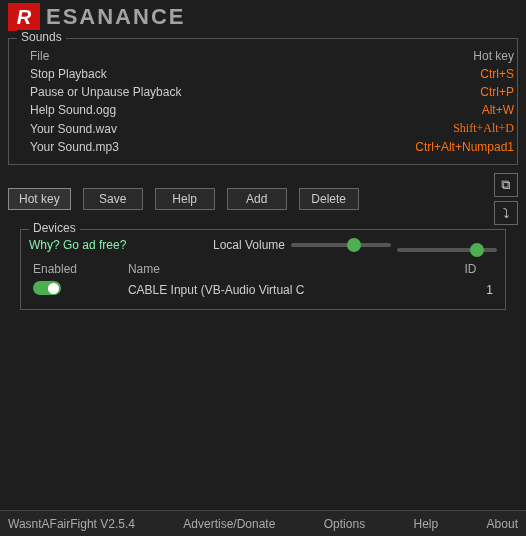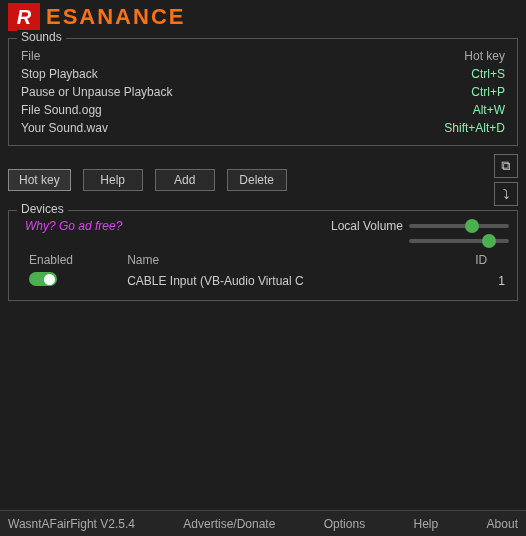--- a/index.html
+++ b/index.html
@@ -33,21 +33,21 @@
       font-weight: bold;
       font-size: 20px;
       width: 32px;
       height: 28px;
       display: flex;
       align-items: center;
       justify-content: center;
       font-style: italic;
     }
     #logo-text {
-      color: #f97316;
+      color: #a3a3a3;
       font-size: 22px;
       font-weight: bold;
       letter-spacing: 2px;
     }
     #titlebar-right {
       display: flex;
       align-items: center;
       gap: 6px;
     }
     #search-input-box {
@@ -95,35 +95,36 @@
       background: #1e1e1e;
       padding: 0 4px;
       font-size: 12px;
       color: #ccc;
     }
 
     #sounds-table {
       width: 100%;
       border-collapse: collapse;
       margin-top: 4px;
+      margin-left: 9px;
     }
     #sounds-table th {
       color: #aaa;
       font-weight: normal;
       font-size: 12px;
       padding: 2px 4px;
       text-align: left;
     }
     #sounds-table th:last-child { text-align: right; }
     #sounds-table td {
       padding: 2px 4px;
       font-size: 12px;
       color: #ccc;
     }
-    #sounds-table td:last-child { text-align: right; color: #86efac; }
+    #sounds-table td:last-child { text-align: right; color: #f97316; }
 
     
     #toolbar {
       display: flex;
       align-items: center;
       margin: 8px 8px 4px 8px;
       gap: 12px;
     }
     .toolbar-btn {
       background: #2a2a2a;
@@ -154,41 +155,40 @@
       display: flex;
       align-items: center;
       justify-content: center;
       cursor: pointer;
       font-size: 13px;
     }
 
     
     #devices-section {
       border: 1px solid #555;
-      margin: 4px 8px;
-      padding: 4px 8px 8px 16px;
+      margin: 4px 20px;
+      padding: 4px 8px 8px 8px;
       position: relative;
     }
 
     #devices-top {
       display: flex;
       justify-content: space-between;
       align-items: flex-start;
       margin-top: 4px;
     }
     #ad-text {
-      color: #d946ef;
-      font-size: 12px;
-      cursor: pointer;
-      font-style: italic;
+      color: #86efac;
+      font-size: 12px;
+      cursor: pointer;
     }
 
     #volume-section {
       display: flex;
-      flex-direction: column;
+      flex-direction: row;
       align-items: flex-end;
       gap: 6px;
     }
     #local-volume-area {
       display: flex;
       align-items: center;
       gap: 6px;
     }
     #virtual-mic-area {
       display: flex;
@@ -335,33 +335,38 @@
     <tbody id="sounds-tbody">
     <tr style="cursor: pointer;">
           <td>Stop Playback</td>
           <td style="text-align: right;">Ctrl+S</td>
         </tr>
         <tr style="cursor: pointer;">
           <td>Pause or Unpause Playback</td>
           <td style="">Ctrl+P</td>
         </tr>
         <tr style="cursor: pointer;">
-          <td>File Sound.ogg</td>
+          <td>Help Sound.ogg</td>
           <td style="text-align: right;">Alt+W</td>
         </tr>
         <tr style="cursor: pointer;">
           <td>Your Sound.wav</td>
-          <td style="text-align: right;">Shift+Alt+D</td>
+          <td style="text-align: right; font-family: Liberation Serif, serif;">Shift+Alt+D</td>
+        </tr>
+        <tr style="cursor: pointer;">
+          <td>Your Sound.mp3</td>
+          <td style="text-align: right;">Ctrl+Alt+Numpad1</td>
         </tr>
       </tbody>
   </table>
 </div>
 
 <div id="toolbar">
   <button class="toolbar-btn active">Hot key</button>
+  <button class="toolbar-btn">Save</button>
   <button class="toolbar-btn">Help</button>
   <button class="toolbar-btn">Add</button>
   <button class="toolbar-btn">Delete</button>
   <div id="copy-icon-area">
     <button class="icon-btn" title="Copy">⧉</button>
     <button class="icon-btn" title="Paste">⤵</button>
   </div>
 </div>
 
 <div id="devices-section">

